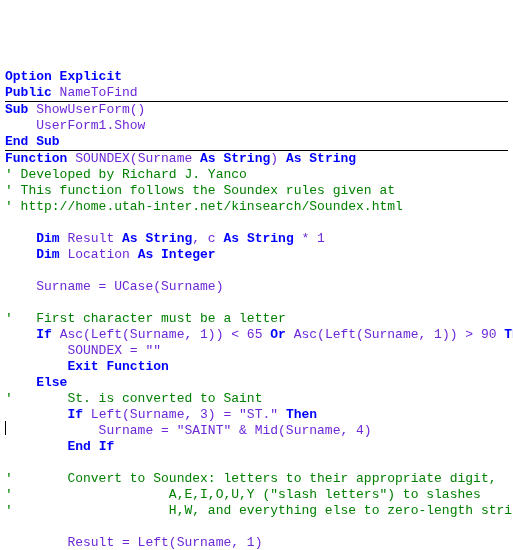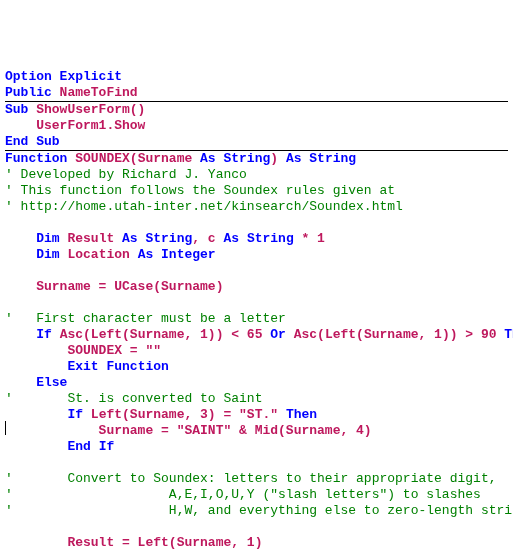--- a/index.html
+++ b/index.html
@@ -8,21 +8,21 @@
       font-family: "Courier New", Courier, monospace;
       font-size: 13px;
       line-height: 16px;
       background: #ffffff;
       color: #000000;
       white-space: pre;
     }
     .line { display: block; }
     .kw { color: #0000ff; font-weight: bold; }
     .comment { color: #008000; }
-    .txt { color: #be185d; font-weight: bold; }
+    .txt { color: #6d28d9; }
     .hr {
       border: none;
       border-top: 1px solid #000000;
       margin: 0;
       width: 100%;
     }
     .cursor {
       position: absolute;
       width: 1px;
       height: 14px;

